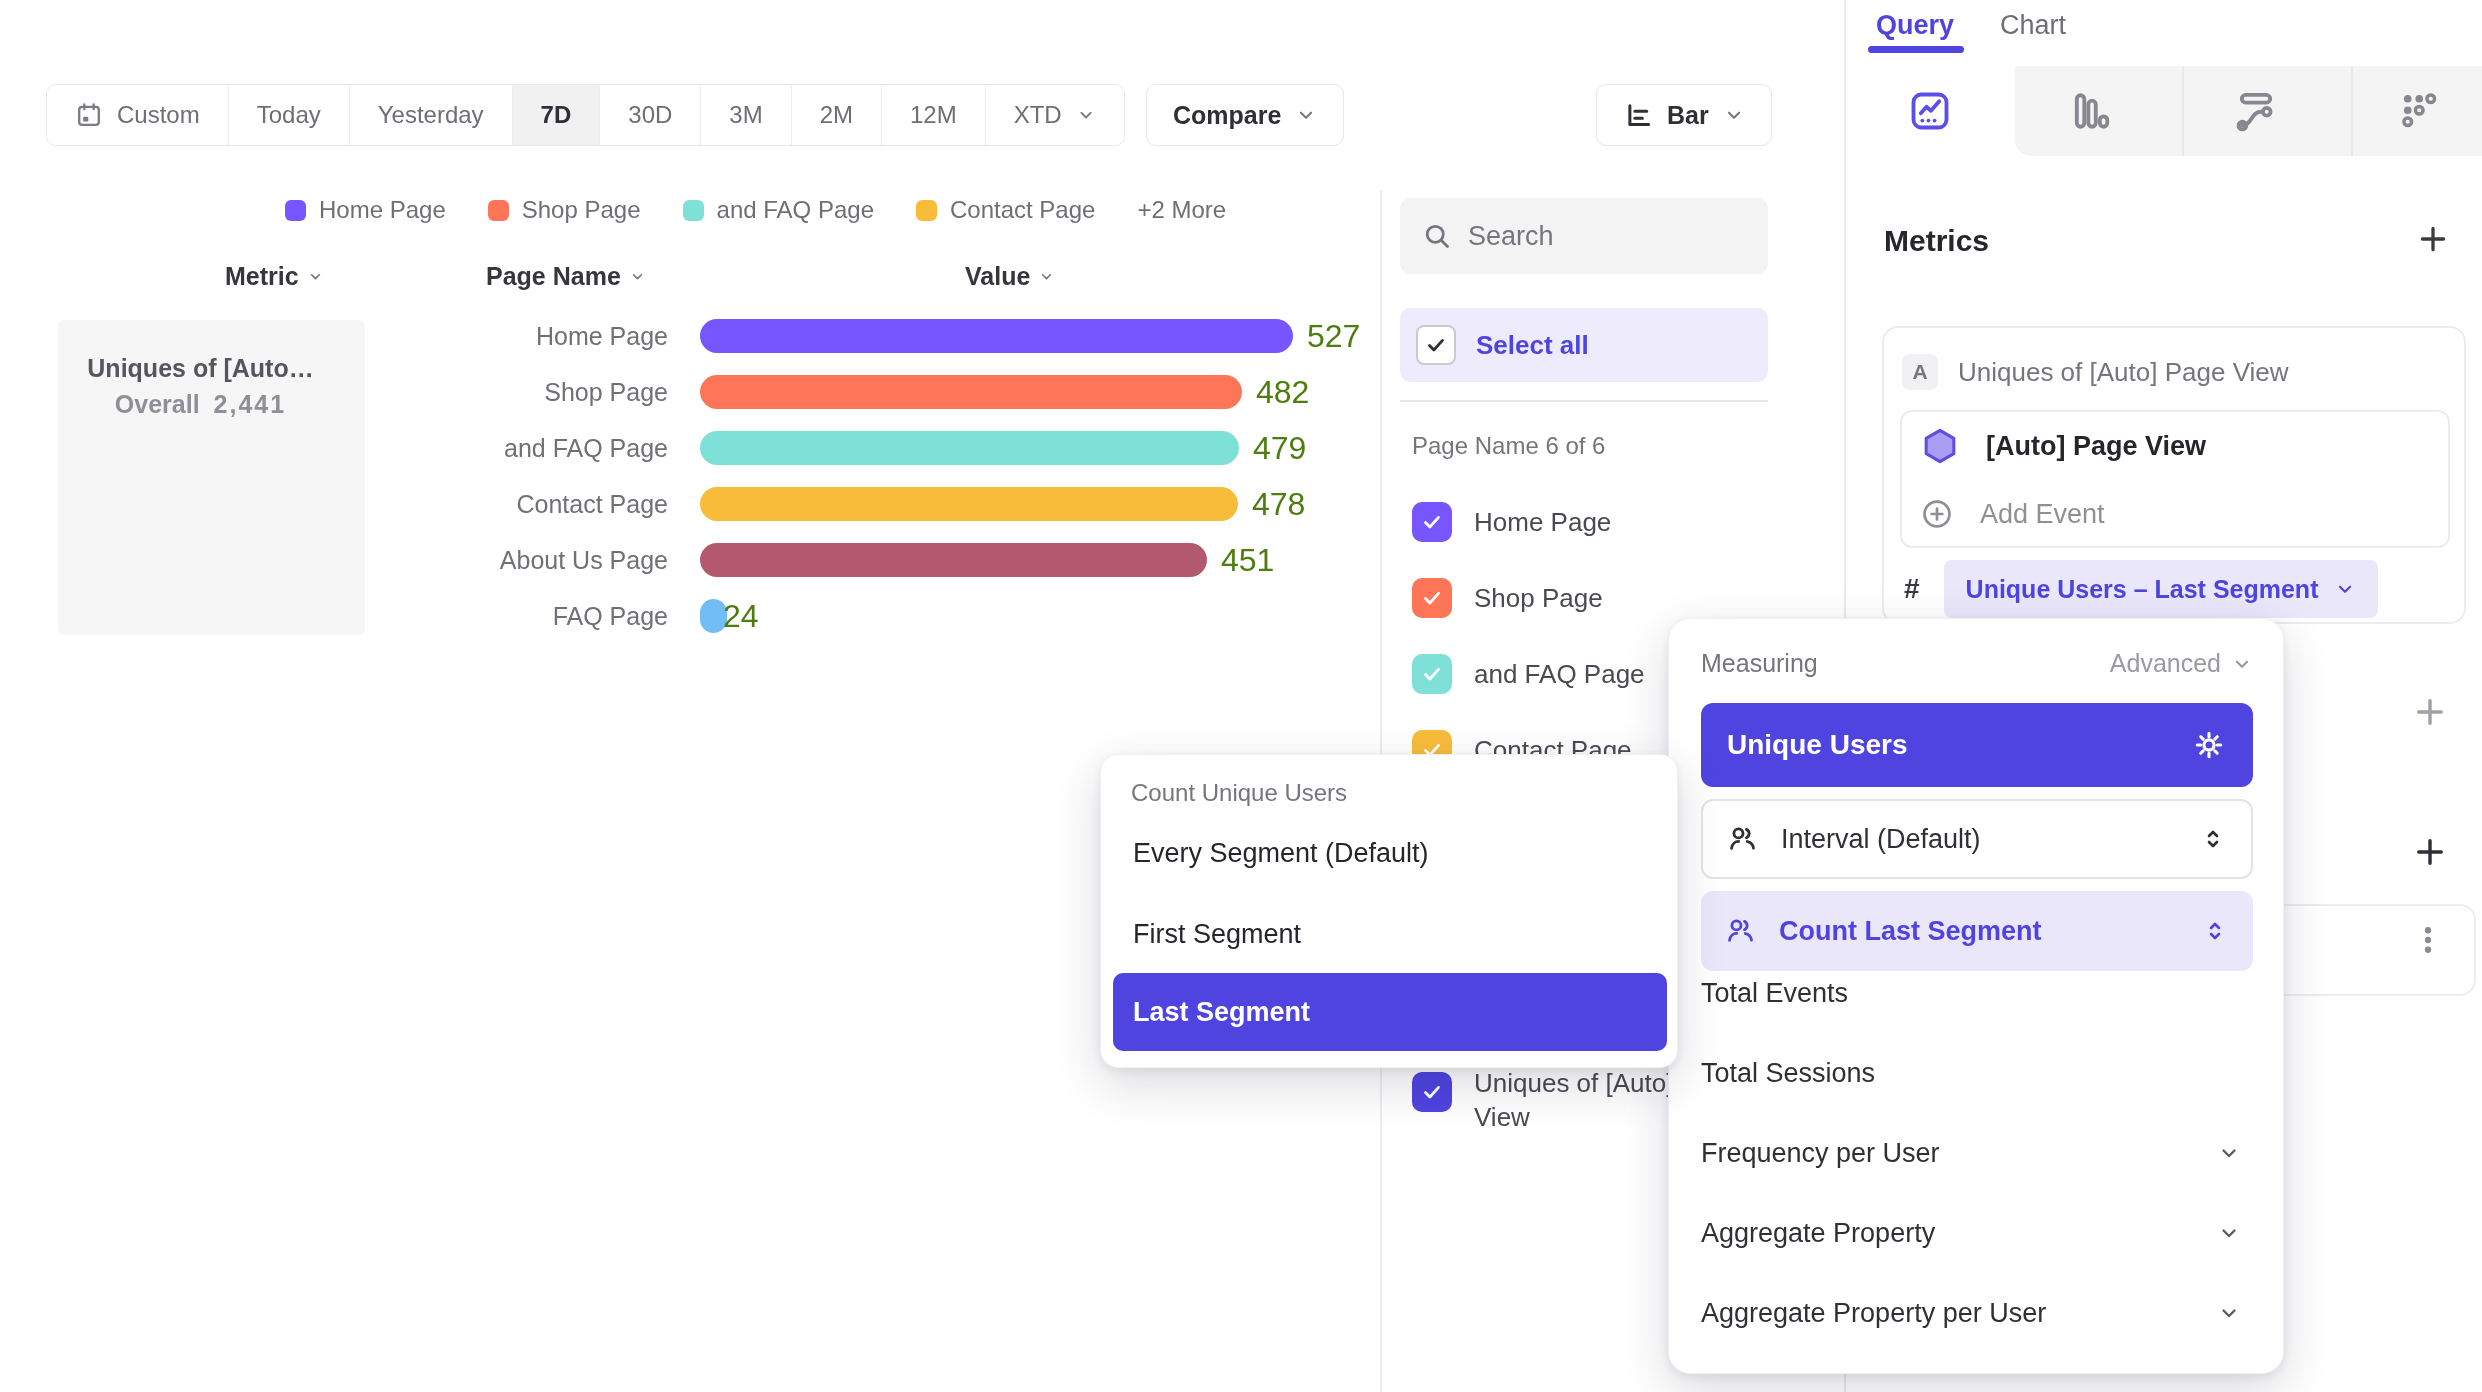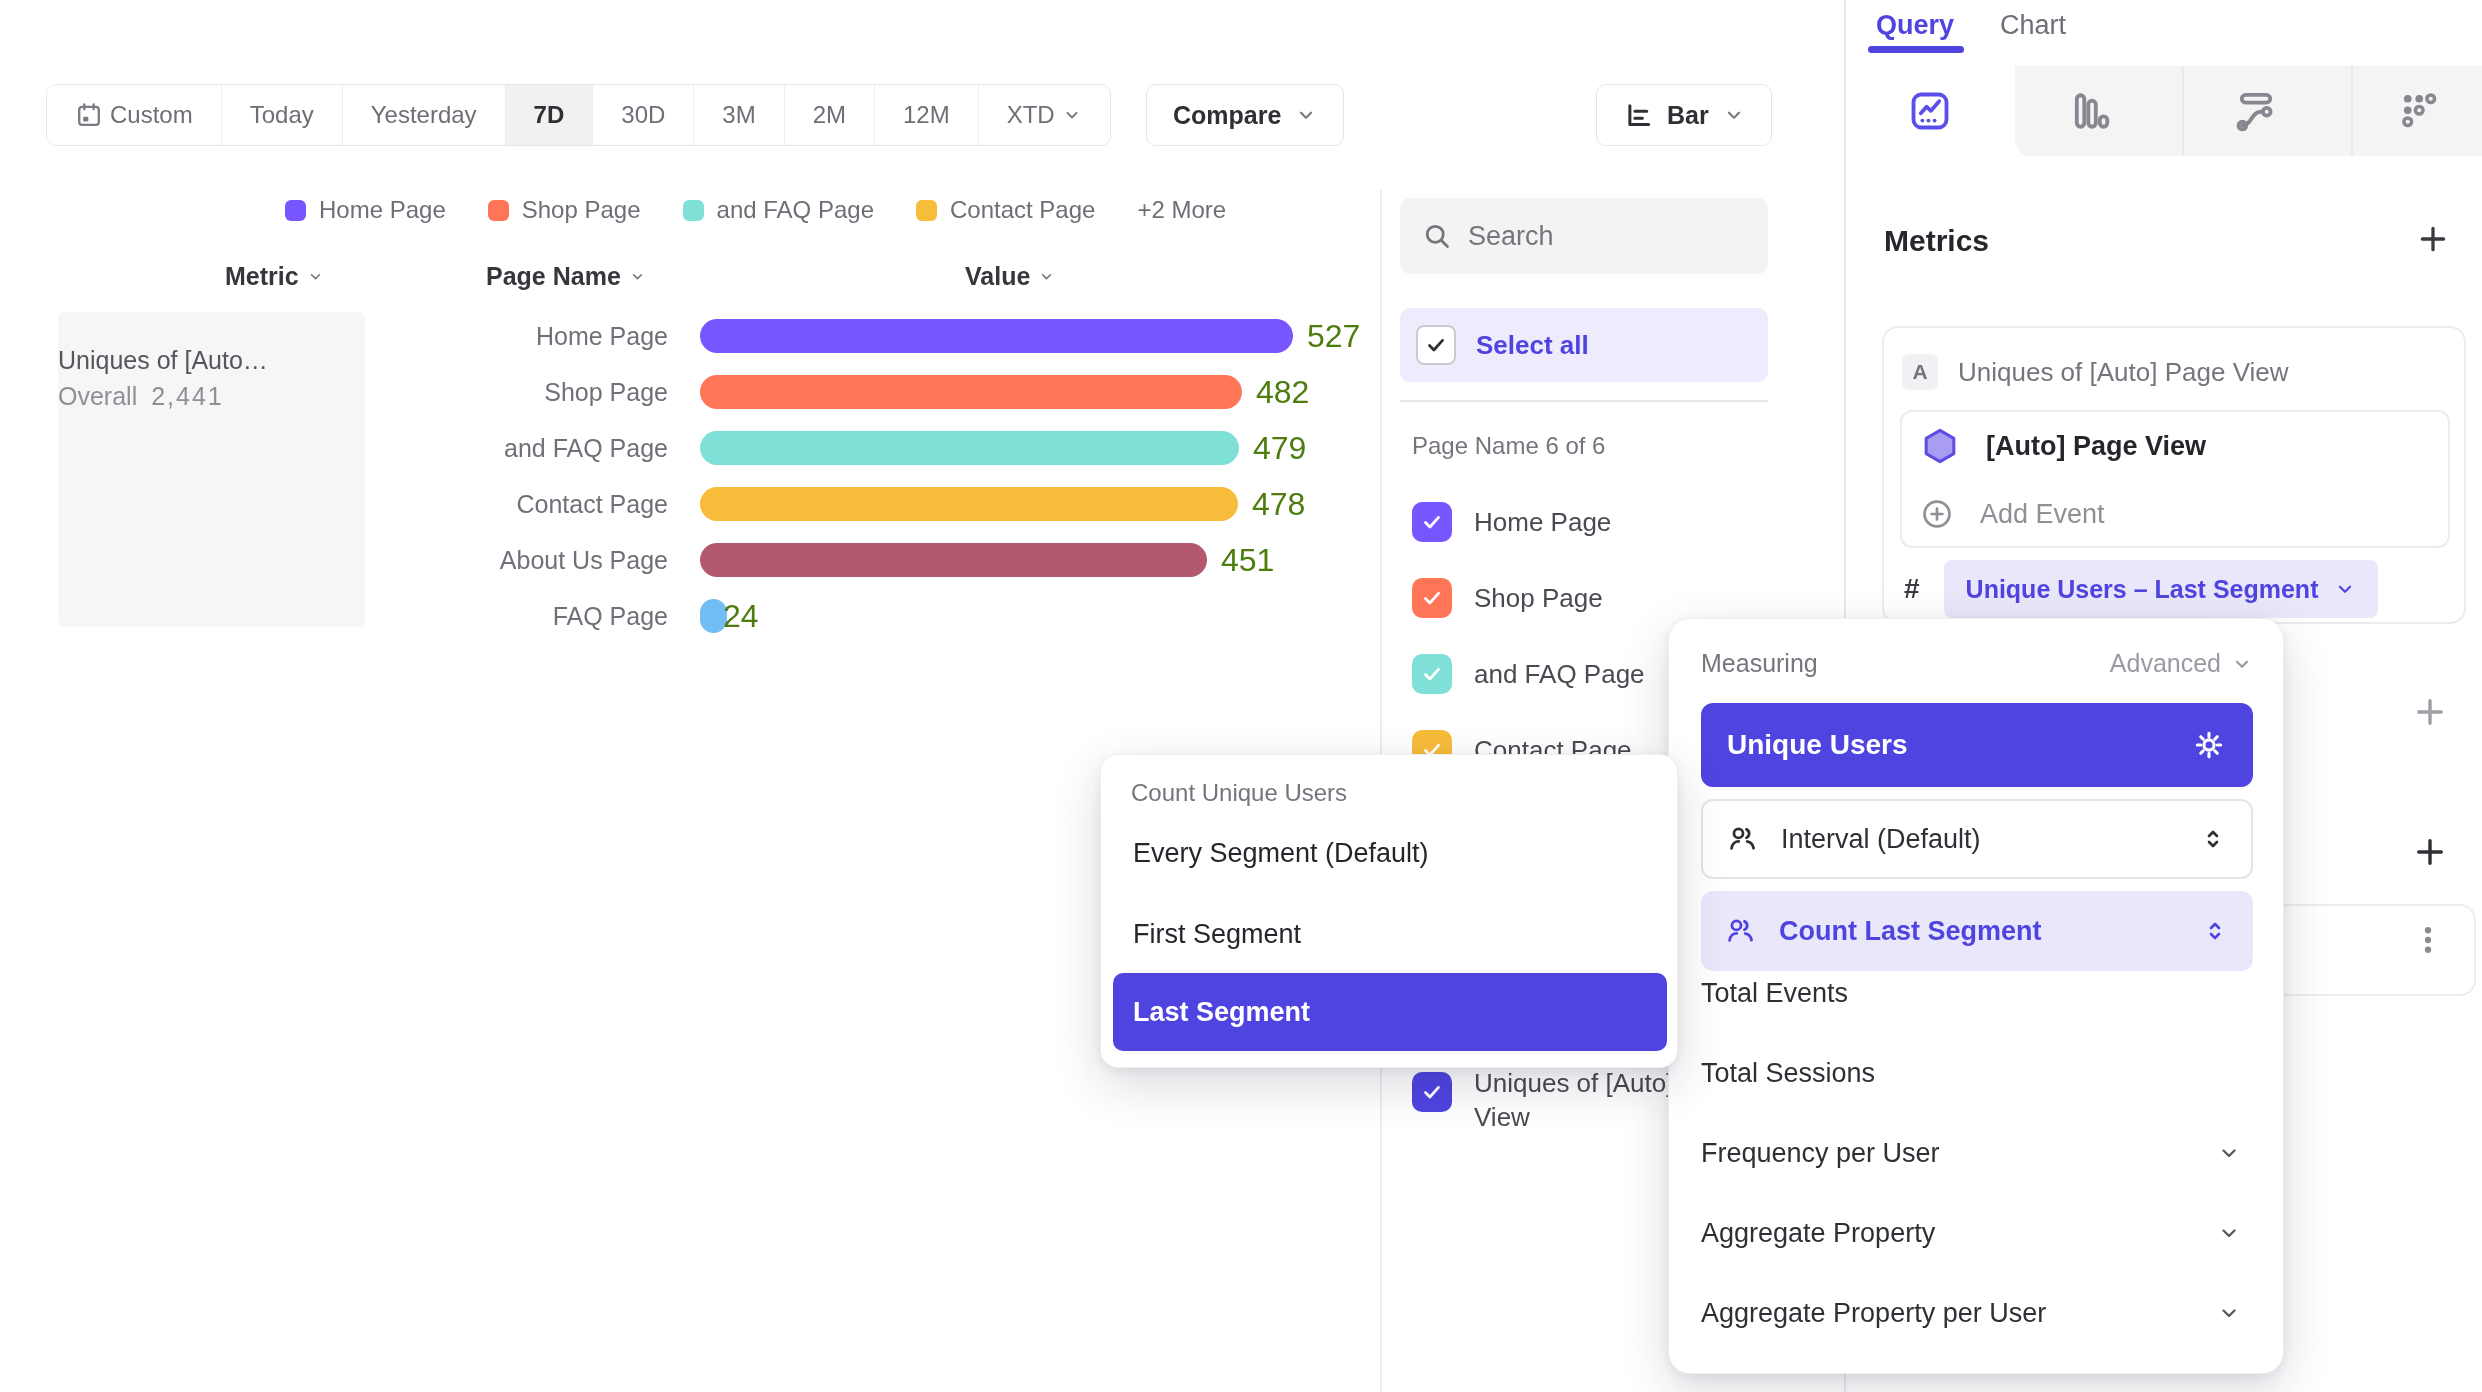--- a/index.html
+++ b/index.html
@@ -9,37 +9,37 @@
   }
   *{box-sizing:border-box;margin:0;padding:0;font-family:"Liberation Sans",sans-serif;}
   html,body{width:2482px;height:1392px;overflow:hidden;background:#fff;}
   #app{position:relative;width:2482px;height:1392px;}
   .abs{position:absolute;}
   svg{display:block;}
   .ic{display:inline-flex;align-items:center;justify-content:center;flex:0 0 auto;}
 
   
   #date-group{left:46px;top:84px;height:62px;display:flex;border:1.5px solid var(--border);border-radius:10px;overflow:hidden;background:#fff;}
-  .date-btn{display:flex;align-items:center;gap:7px;padding:0 28px;font-size:24px;color:#6e6e77;background:#fff;border:none;border-left:1.5px solid #ededf0;cursor:pointer;white-space:nowrap;}
+  .date-btn{display:flex;align-items:center;gap:14px;padding:0 28px;font-size:24px;color:#6e6e77;background:#fff;border:none;border-left:1.5px solid #ededf0;cursor:pointer;white-space:nowrap;}
   .date-btn:first-child{border-left:none;}
   .date-btn.active{background:#f1f1f2;color:var(--txt-dark);font-weight:bold;}
   .pill-btn{display:flex;align-items:center;gap:14px;height:62px;padding:0 26px;border:1.5px solid var(--border);border-radius:10px;background:#fff;font-size:25px;color:var(--txt-dark);font-weight:bold;cursor:pointer;}
   #compare-btn{left:1146px;top:84px;}
   #bar-btn{left:1596px;top:84px;}
   .chev-gray{color:#7b7b84;}
 
   
   #legend{left:285px;top:196px;display:flex;align-items:center;gap:42px;}
   .leg-item{display:flex;align-items:center;gap:13px;font-size:24px;color:#6e6e77;cursor:pointer;}
   .leg-swatch{width:21px;height:21px;border-radius:6px;}
   .leg-more{font-size:24px;color:#6e6e77;cursor:pointer;}
 
   
   .col-head{top:262px;display:flex;align-items:center;gap:8px;font-size:25px;font-weight:bold;color:#36363d;cursor:pointer;}
-  #metric-cell{left:58px;top:312px;width:307px;height:315px;background:#f6f6f7;border-radius:6px;text-align:left;padding:30px 22px 0 0;cursor:pointer;}
+  #metric-cell{left:58px;top:320px;width:307px;height:315px;background:#f6f6f7;border-radius:6px;text-align:center;padding:30px 22px 0 0;cursor:pointer;font-weight:bold;}
   #metric-cell .mc-title{font-size:25px;color:#55555e;line-height:36px;}
   #metric-cell .mc-sub{font-size:25px;color:#8f8f97;margin-top:4px;}
   #metric-cell .mc-num{margin-left:14px;letter-spacing:2px;}
   #bar-rows{left:0;top:308px;}
   .bar-row{position:absolute;left:0;height:56px;display:flex;align-items:center;}
   .bar-label{position:absolute;right:1814px;width:420px;text-align:right;font-size:25px;color:#707079;}
   .bar{position:absolute;left:700px;height:34px;border-radius:17px;cursor:pointer;}
   .bar-val{position:absolute;font-size:32px;color:#4d7c0f;}
   .vdiv{left:1380px;top:190px;width:2px;height:1202px;background:#ededf0;}
 

